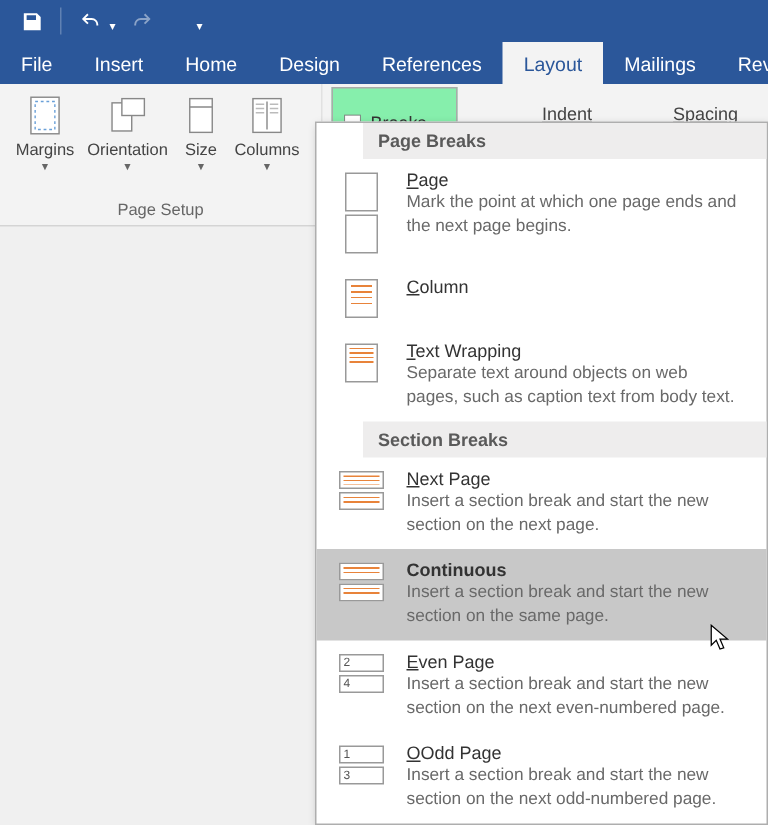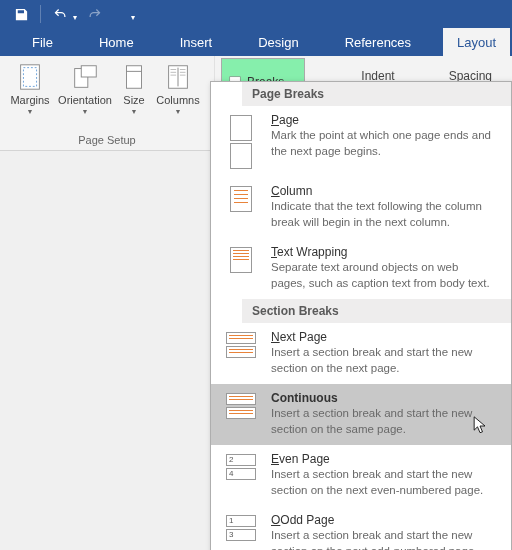--- a/index.html
+++ b/index.html
@@ -7,21 +7,21 @@
 
   
   .titlebar { height: 28px; background: #2b579a; display: flex; align-items: center; padding: 0 8px; gap: 4px; }
   .tb-btn { width: 26px; height: 22px; display: flex; align-items: center; justify-content: center; color: #fff; }
   .tb-btn.disabled { opacity: 0.45; }
   .tb-sep { width: 1px; height: 18px; background: rgba(255,255,255,0.25); margin: 0 2px;}
   .tb-caret { color: #fff; font-size: 8px; margin-left: -4px; margin-top: 6px; }
 
   
   .tabsrow { height: 28px; background: #2b579a; display: flex; align-items: stretch; }
-  .tab { padding: 0 14px; display: flex; align-items: center; color: #fff; font-size: 13px; cursor: pointer; margin-left: 18px; }
+  .tab { padding: 0 14px; display: flex; align-items: center; color: #fff; font-size: 13px; cursor: pointer; }
   .tab.active { background: #f3f3f3; color: #2b579a; }
 
   
   .ribbon { height: 95px; background: #f3f3f3; border-bottom: 1px solid #d4d4d4; display: flex; }
   .group-pagesetup { width: 215px; display: flex; flex-direction: column; border-right: 1px solid #e1e1e1; }
   .ps-items { flex: 1; display: flex; align-items: flex-start; padding: 4px 4px 0 6px; gap: 2px; }
   .ps-item { width: 48px; display: flex; flex-direction: column; align-items: center; gap: 2px; padding-top: 2px; cursor: pointer; }
   .ps-item .lbl { font-size: 11px; color: #444; }
   .ps-item .caret { font-size: 7px; color: #666; }
   .ps-groupname { text-align: center; font-size: 11px; color: #666; padding: 2px 0 4px; }
@@ -83,22 +83,22 @@
         <path d="M15 4l5 5-5 5"></path>
         <path d="M20 9h-9a6 6 0 00-6 6v1"></path>
       </svg>
   </div>
   <div style="width:20px"></div>
   <span class="tb-caret">▾</span>
 </div>
 
 <div class="tabsrow">
   <div class="tab">File</div>
+  <div class="tab">Insert</div>
   <div class="tab">Home</div>
-  <div class="tab">Insert</div>
   <div class="tab">Design</div>
   <div class="tab">References</div>
   <div class="tab active">Layout</div>
   <div class="tab">Mailings</div>
   <div class="tab">Revie</div>
 </div>
 
 <div class="ribbon">
   <div class="group-pagesetup">
     <div class="ps-items">
@@ -177,21 +177,20 @@
       <div class="dd-desc">Mark the point at which one page ends and the next page begins.</div>
     </div>
   </div>
 
   <div class="dd-item">
     <div class="dd-iconbox">
       <div class="mini-page lines"></div>
     </div>
     <div class="dd-text">
       <div class="dd-title"><span class="ul">C</span><span>olumn</span></div>
-      <div class="dd-desc">Indicate that the text following the column break will begin in the next column.</div>
     </div>
   </div>
 
   <div class="dd-item">
     <div class="dd-iconbox">
       <div class="mini-page half"></div>
     </div>
     <div class="dd-text">
       <div class="dd-title"><span class="ul">T</span><span>ext Wrapping</span></div>
       <div class="dd-desc">Separate text around objects on web pages, such as caption text from body text.</div>

